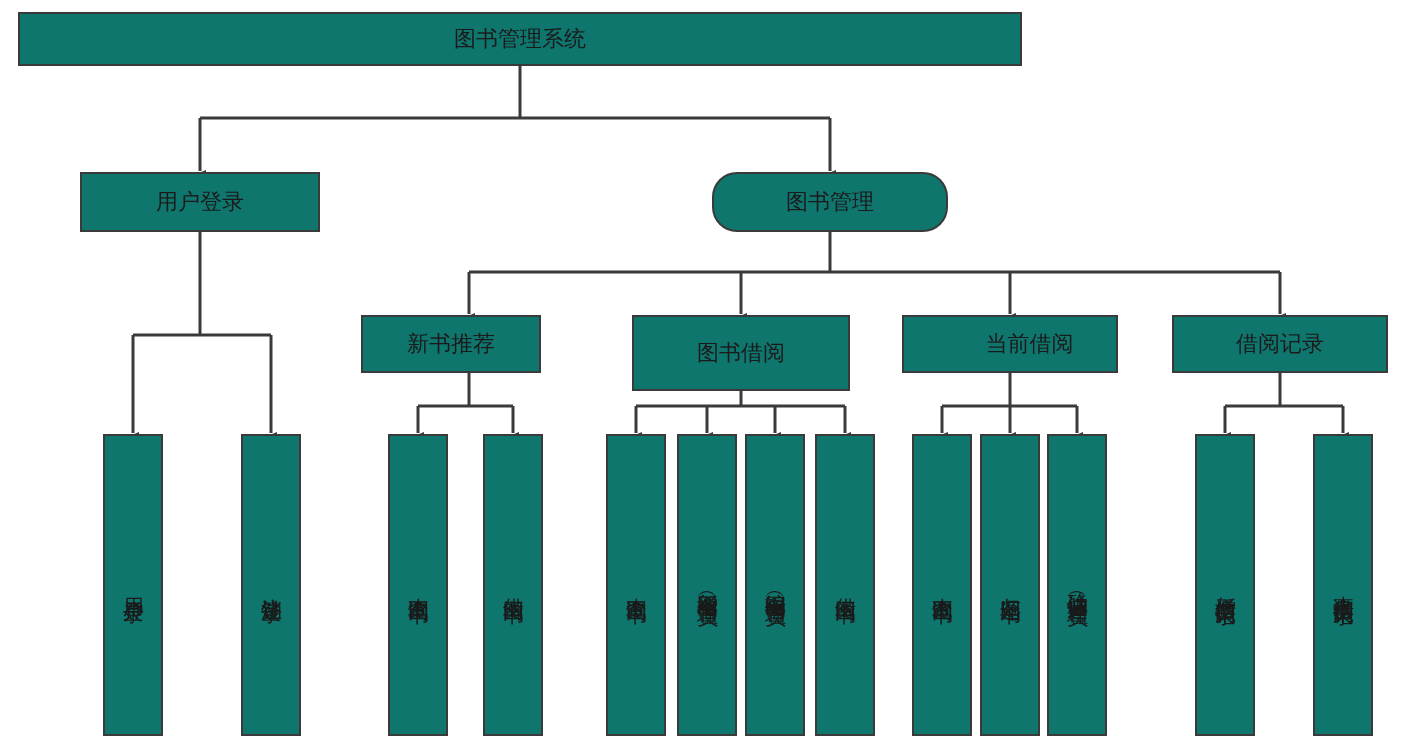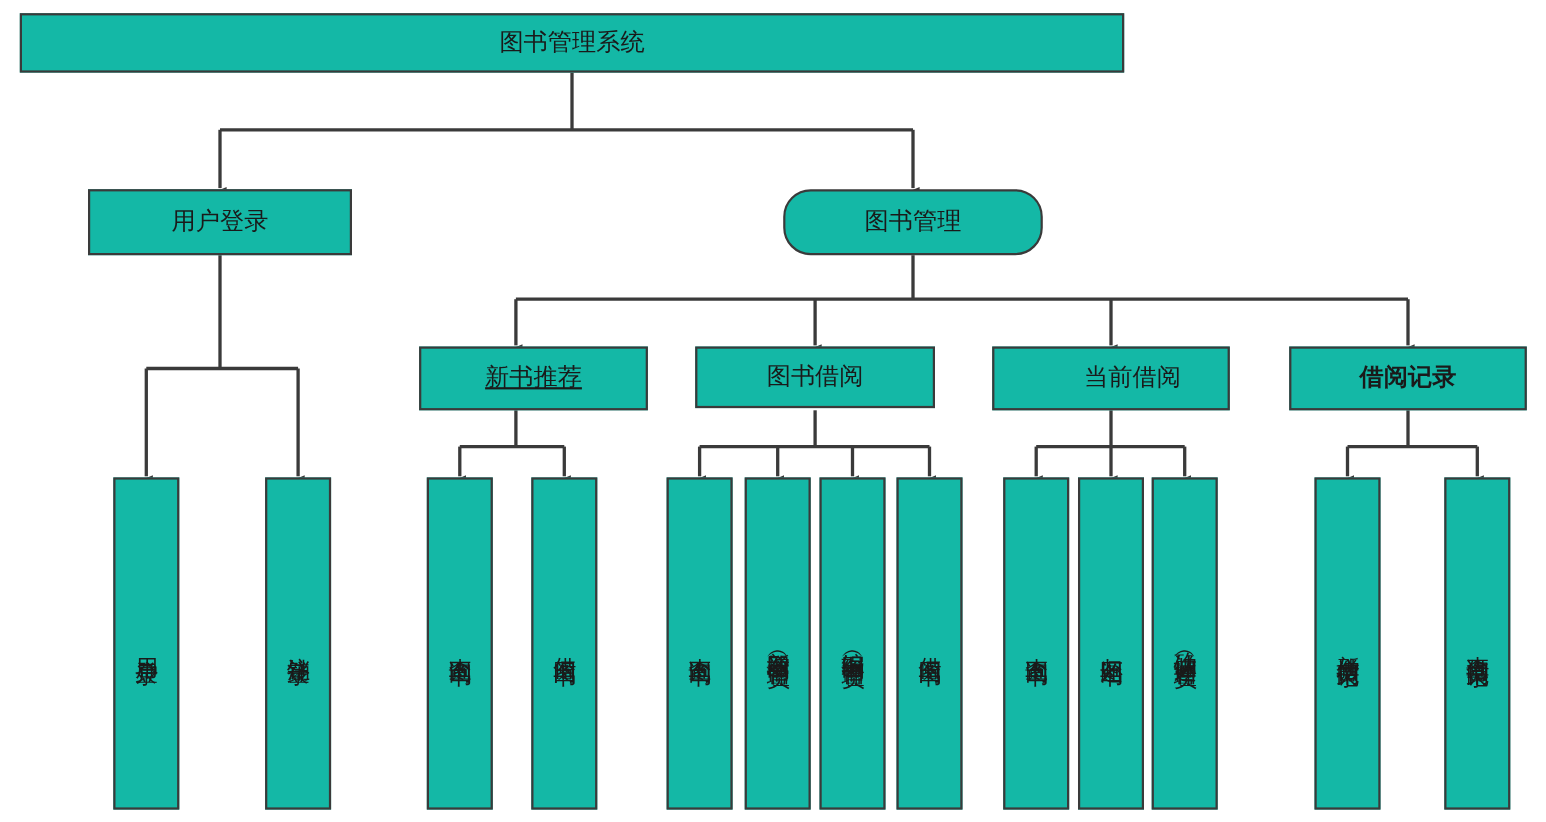--- a/index.html
+++ b/index.html
@@ -21,21 +21,21 @@
   #diagram-svg {
     position: absolute;
     left: 0;
     top: 0;
     width: 1405px;
     height: 747px;
   }
   .node {
     position: absolute;
     box-sizing: border-box;
-    background: #14b8a6;
+    background: #0f766e;
     border: 2px solid #3a3a3a;
     display: flex;
     align-items: center;
     justify-content: center;
     color: #1a1a1a;
   }
   .node-label {
     display: block;
     text-align: center;
     line-height: 1.18;
@@ -117,30 +117,30 @@
   <div id="node-layer">
       <div class="node horizontal" style="left: 18px; top: 12px; width: 1004px; height: 54px;">
         <span class="node-label">图书管理系统</span>
       </div>
       <div class="node horizontal" style="left: 80px; top: 172px; width: 240px; height: 60px;">
         <span class="node-label">用户登录</span>
       </div>
       <div class="node horizontal" style="left: 712px; top: 172px; width: 236px; height: 60px; border-radius: 25px;">
         <span class="node-label">图书管理</span>
       </div>
-      <div class="node horizontal" style="left: 381px; top: 315px; width: 208px; height: 58px; text-decoration: underline;">
+      <div class="node horizontal" style="left: 361px; top: 315px; width: 180px; height: 58px;">
         <span class="node-label">新书推荐</span>
       </div>
-      <div class="node horizontal" style="left: 632px; top: 315px; width: 218px; height: 56px;">
+      <div class="node horizontal" style="left: 632px; top: 315px; width: 218px; height: 76px;">
         <span class="node-label">图书借阅</span>
       </div>
       <div class="node horizontal" style="left: 902px; top: 315px; width: 216px; height: 58px; padding-left: 39px;">
         <span class="node-label">当前借阅</span>
       </div>
-      <div class="node horizontal" style="left: 1172px; top: 315px; width: 216px; height: 58px; font-weight: bold;">
+      <div class="node horizontal" style="left: 1172px; top: 315px; width: 216px; height: 58px;">
         <span class="node-label">借阅记录</span>
       </div>
       <div class="node vertical" style="left: 103px; top: 434px; width: 60px; height: 302px;">
         <span class="node-label">用户登录</span>
       </div>
       <div class="node vertical" style="left: 241px; top: 434px; width: 60px; height: 302px;">
         <span class="node-label">注销登录</span>
       </div>
       <div class="node vertical" style="left: 388px; top: 434px; width: 60px; height: 302px;">
         <span class="node-label">查询图书</span>

